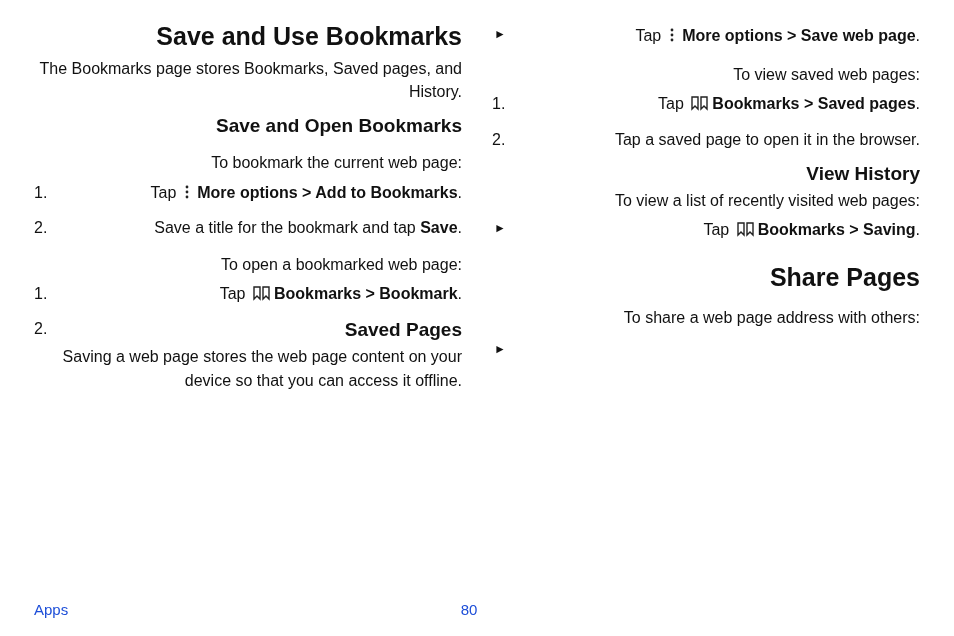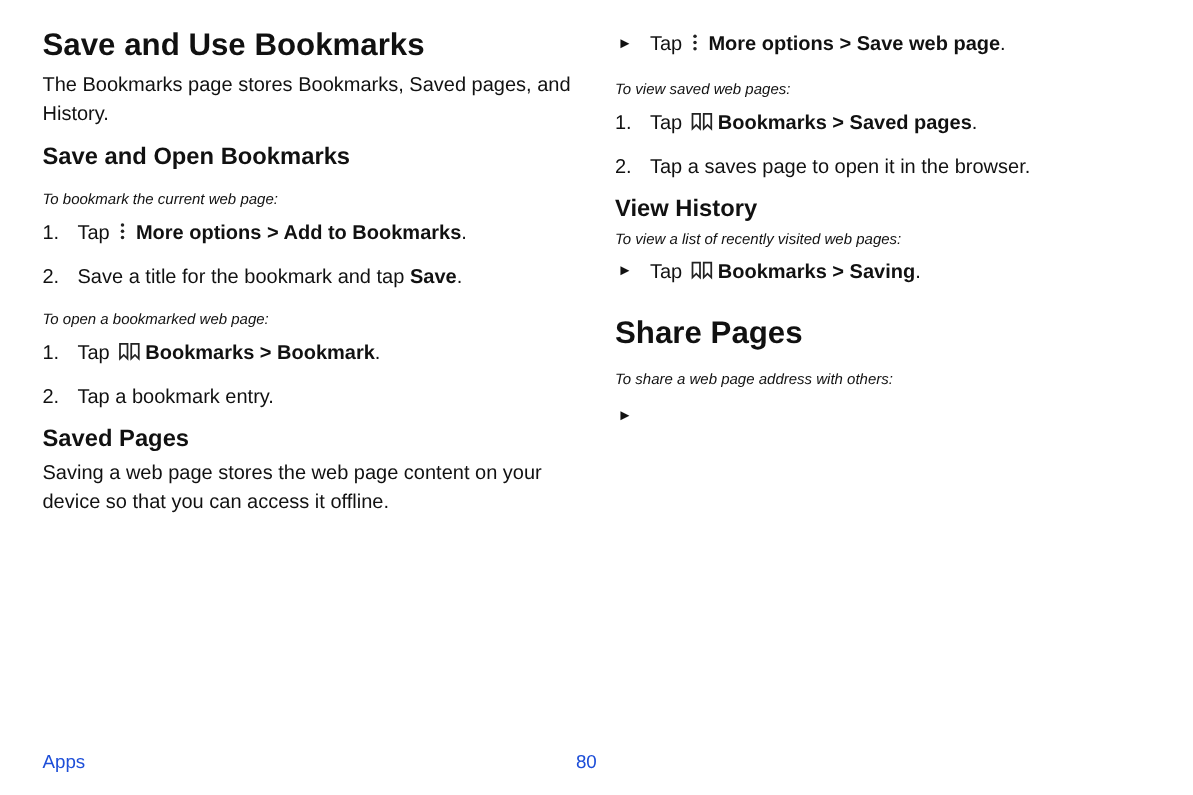--- a/index.html
+++ b/index.html
@@ -17,45 +17,45 @@
     flex-direction: column;
   }
   .cols {
     flex: 1;
     display: flex;
     gap: 30px;
   }
   .col {
     flex: 1;
     min-width: 0;
+    text-align: right;
   }
   h1.section {
     font-size: 25px;
     font-weight: 700;
     margin-bottom: 6px;
     margin-top: 0;
   }
   h1.section.spaced-top { margin-top: 20px; }
   h2.subsection {
     font-size: 19px;
     font-weight: 700;
     margin-top: 12px;
     margin-bottom: 4px;
   }
   p.body {
     font-size: 16px;
     line-height: 1.45;
     margin-bottom: 6px;
   }
   p.intro {
-    font-size: 12px;
+    font-size: 16px;
     line-height: 1.45;
     margin-top: 14px;
     margin-bottom: 6px;
-    font-style: italic;
   }
   ol.steps {
     list-style: none;
     margin-top: 2px;
     margin-bottom: 6px;
   }
   ol.steps > li {
     font-size: 16px;
     line-height: 1.45;
     padding-left: 28px;
@@ -139,21 +139,20 @@
           <span class="num">1.</span>
           <span>
             <span>Tap </span><span class="icon"><svg width="20" height="16" viewBox="0 0 20 16">
                   <path d="M2 2 h6 v12 l-3 -3 l-3 3 z" fill="none" stroke="#222" stroke-width="1.4"></path>
                   <path d="M11 2 h6 v12 l-3 -3 l-3 3 z" fill="none" stroke="#222" stroke-width="1.4"></path>
                 </svg></span><span class="b">Bookmarks</span><span class="b"> &gt; </span><span class="b">Bookmark</span><span>.</span>
           </span>
         </li>
         <li>
           <span class="num">2.</span>
-          <span>Tap a bookmark entry.</span>
         </li>
       </ol>
 
       <h2 class="subsection">Saved Pages</h2>
       <p class="body">Saving a web page stores the web page content on your device so that you can access it offline.</p>
     </div>
 
     <div class="col">
       <ul class="bul">
         <li>
@@ -174,21 +173,21 @@
           <span class="num">1.</span>
           <span>
             <span>Tap </span><span class="icon"><svg width="20" height="16" viewBox="0 0 20 16">
                   <path d="M2 2 h6 v12 l-3 -3 l-3 3 z" fill="none" stroke="#222" stroke-width="1.4"></path>
                   <path d="M11 2 h6 v12 l-3 -3 l-3 3 z" fill="none" stroke="#222" stroke-width="1.4"></path>
                 </svg></span><span class="b">Bookmarks</span><span class="b"> &gt; </span><span class="b">Saved pages</span><span>.</span>
           </span>
         </li>
         <li>
           <span class="num">2.</span>
-          <span>Tap a saves page to open it in the browser.</span>
+          <span>Tap a saved page to open it in the browser.</span>
         </li>
       </ol>
 
       <h2 class="subsection">View History</h2>
       <p class="intro" style="margin-top:2px">To view a list of recently visited web pages:</p>
       <ul class="bul">
         <li>
           <span class="marker">►</span>
           <span>
             <span>Tap </span><span class="icon"><svg width="20" height="16" viewBox="0 0 20 16">

